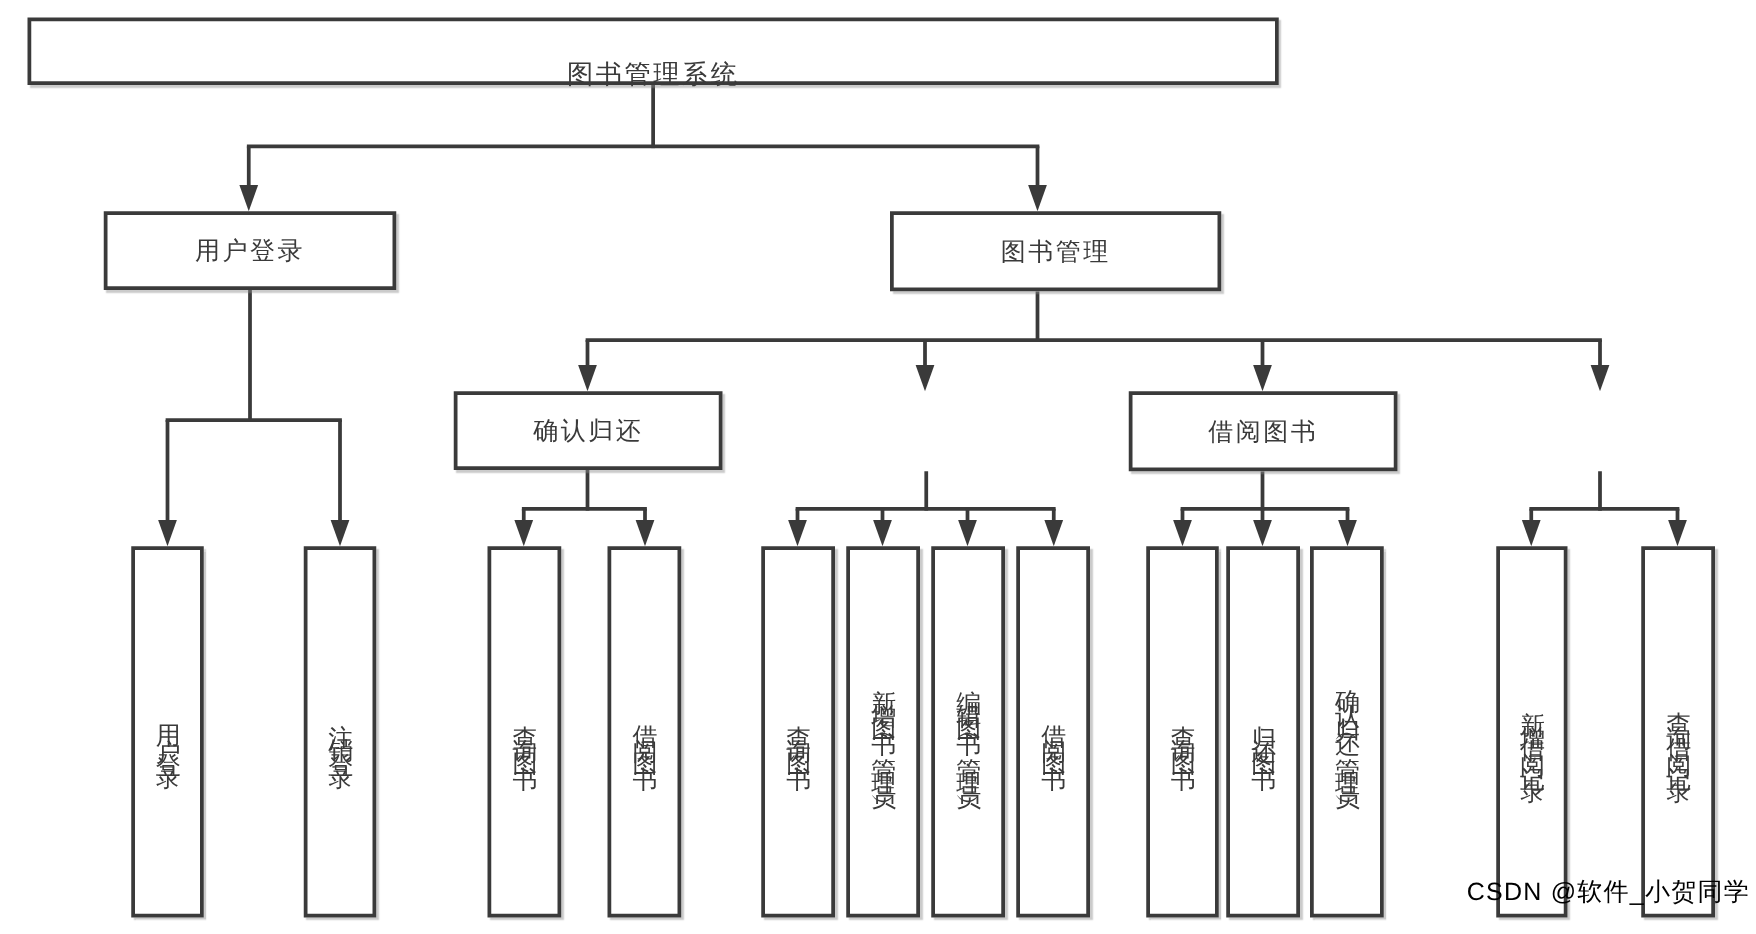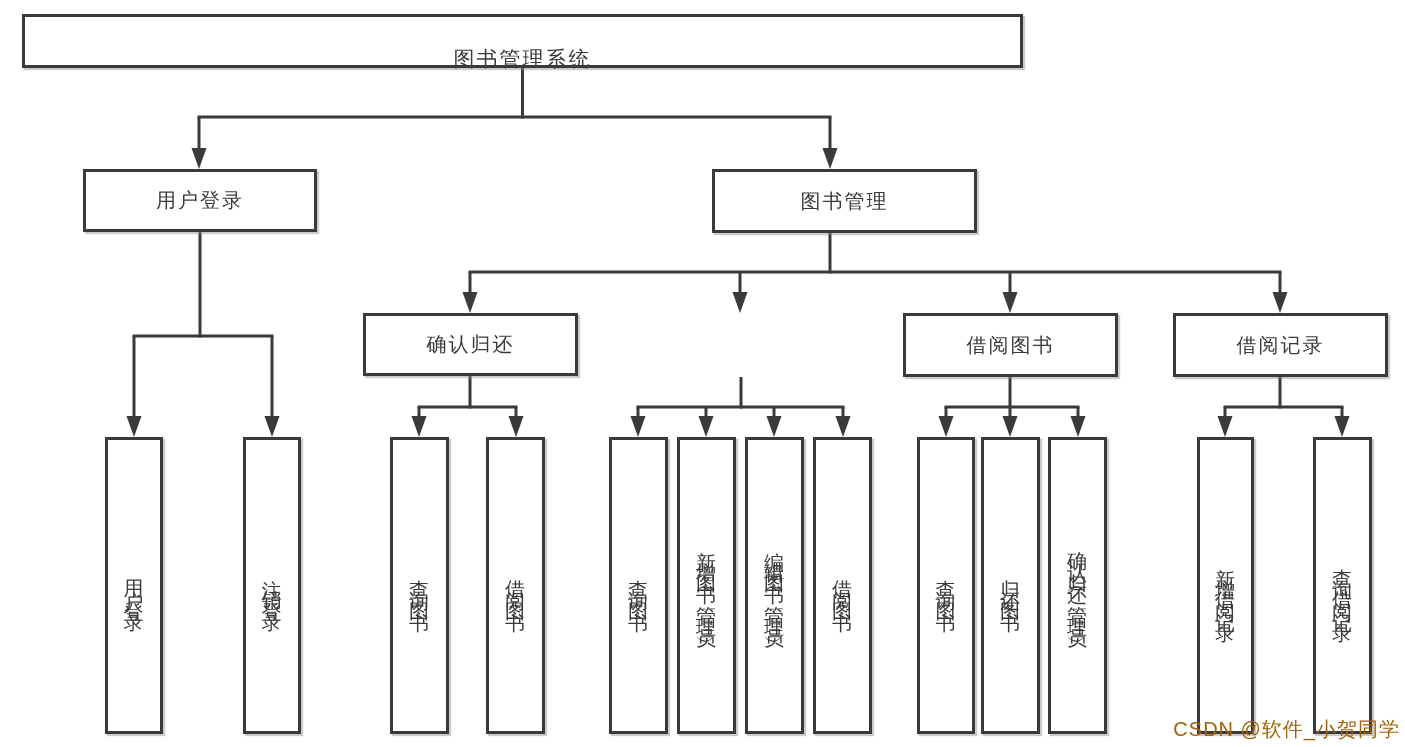--- a/index.html
+++ b/index.html
@@ -31,23 +31,23 @@
   .v-box .v-label{
     writing-mode:vertical-rl;
     text-orientation:mixed;
     font-size:20px;
     letter-spacing:11px;
     line-height:1;
     white-space:nowrap;
   }
   .watermark{
     position:absolute;
-    right:5px;bottom:4px;
+    right:5px;bottom:20px;
     font-size:20px;
-    color:#a16207;
+    color:#000000;
     letter-spacing:1px;
     white-space:nowrap;
   }
 </style>
 </head>
 <body>
 
 <div class="canvas">
 
   <svg class="connectors" viewBox="0 0 1405 747" xmlns="http://www.w3.org/2000/svg">
@@ -122,23 +122,20 @@
   <div class="box" style="left:712px;top:169px;width:265px;height:64px">
     <span class="h-label">图书管理</span>
   </div>
 
   <div class="box" style="left:363px;top:313px;width:215px;height:63px">
     <span class="h-label">确认归还</span>
   </div>
   <div class="box" style="left:903px;top:313px;width:215px;height:64px">
     <span class="h-label">借阅图书</span>
   </div>
-  <div class="box" style="left:1173px;top:313px;width:215px;height:64px">
-    <span class="h-label">借阅记录</span>
-  </div>
 
   <div class="box v-box" style="left:105px;top:437px;width:58px;height:297px">
     <span class="v-label">用户登录</span>
   </div>
   <div class="box v-box" style="left:243px;top:437px;width:58px;height:297px">
     <span class="v-label">注销登录</span>
   </div>
 
   <div class="box v-box" style="left:390px;top:437px;width:59px;height:297px">
     <span class="v-label">查询图书</span>

